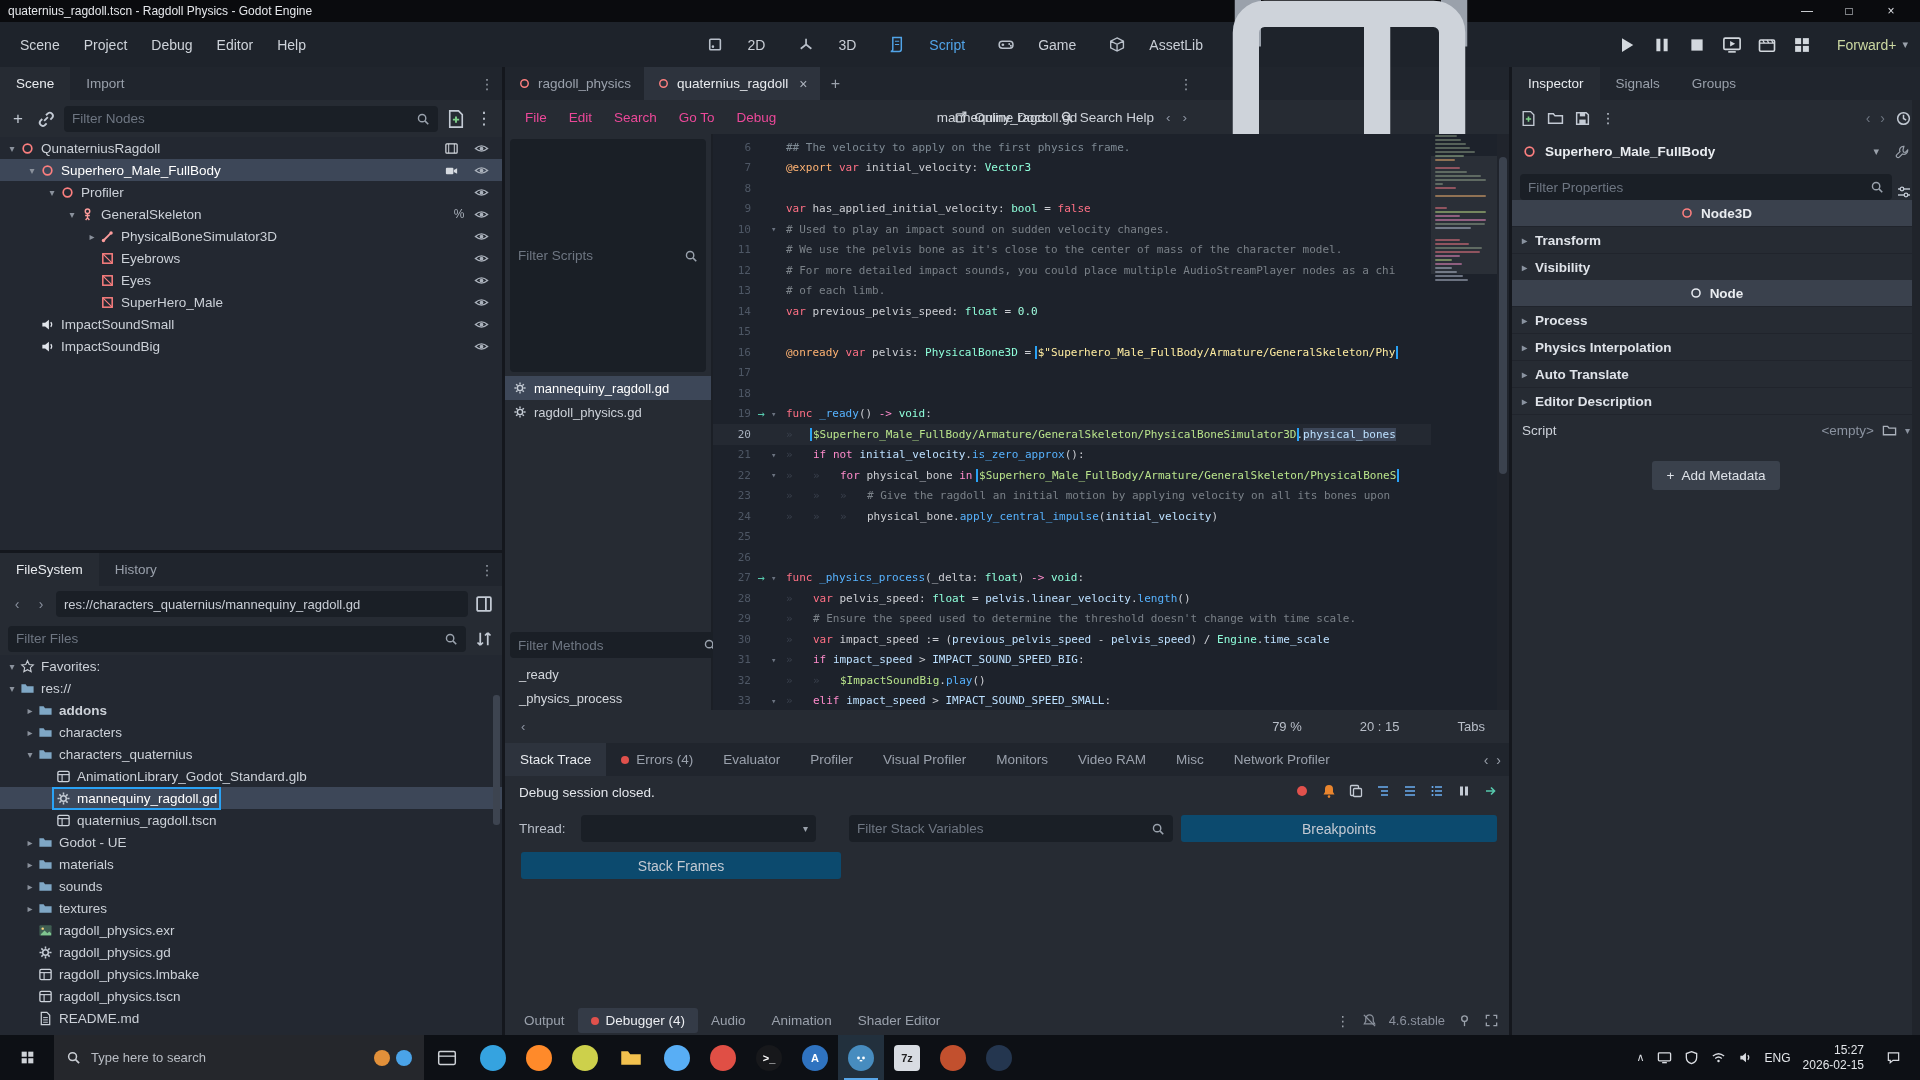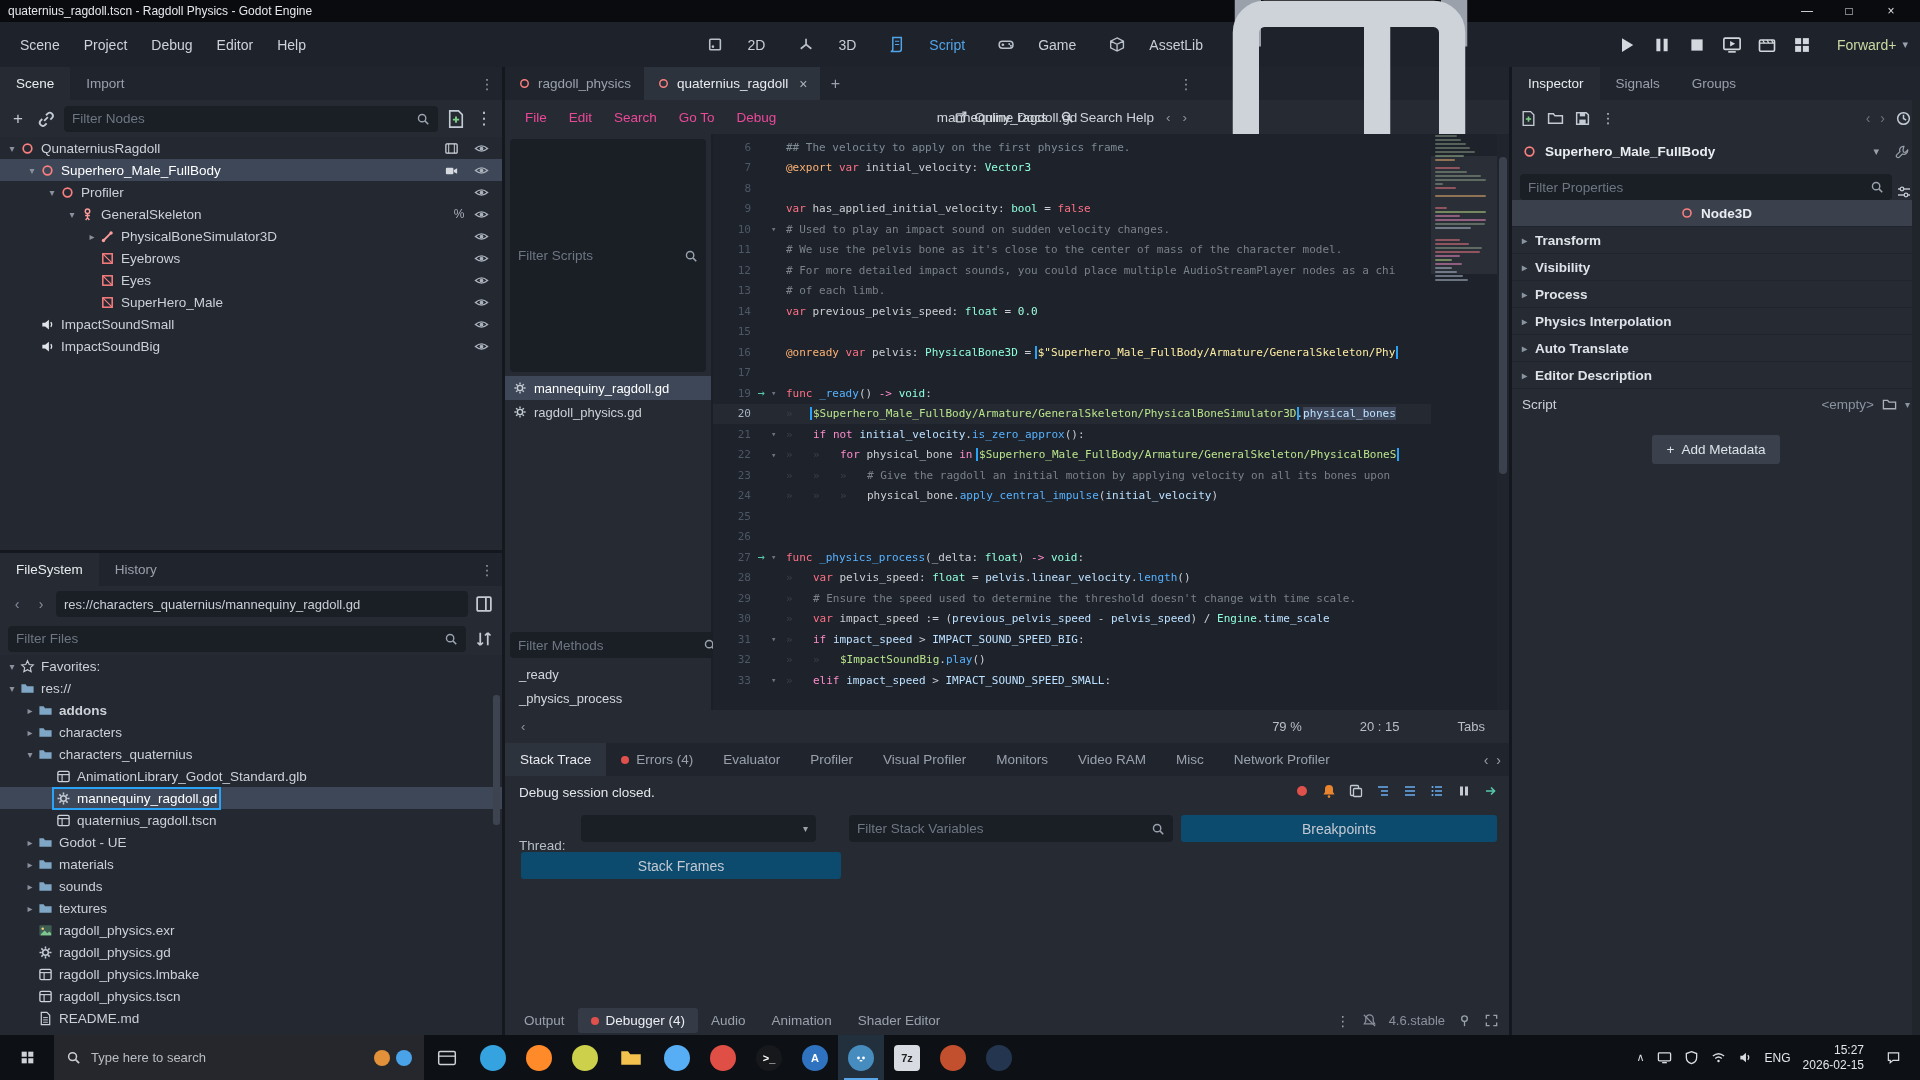--- a/index.html
+++ b/index.html
@@ -956,20 +956,21 @@
             <div class="cl"><span class="ln">8</span><span class="lic"></span><span class="lfold"></span><span class="lbody"></span></div>
             <div class="cl"><span class="ln">9</span><span class="lic"></span><span class="lfold"></span><span class="lbody"><span class="tk-kw">var</span><span class="tk-tx"> has_applied_initial_velocity: </span><span class="tk-ty">bool</span><span class="tk-tx"> = </span><span class="tk-kw">false</span></span></div>
             <div class="cl"><span class="ln">10</span><span class="lic"></span><span class="lfold">▾</span><span class="lbody"><span class="tk-cm"># Used to play an impact sound on sudden velocity changes.</span></span></div>
             <div class="cl"><span class="ln">11</span><span class="lic"></span><span class="lfold"></span><span class="lbody"><span class="tk-cm"># We use the pelvis bone as it's close to the center of mass of the character model.</span></span></div>
             <div class="cl"><span class="ln">12</span><span class="lic"></span><span class="lfold"></span><span class="lbody"><span class="tk-cm"># For more detailed impact sounds, you could place multiple AudioStreamPlayer nodes as a chi</span></span></div>
             <div class="cl"><span class="ln">13</span><span class="lic"></span><span class="lfold"></span><span class="lbody"><span class="tk-cm"># of each limb.</span></span></div>
             <div class="cl"><span class="ln">14</span><span class="lic"></span><span class="lfold"></span><span class="lbody"><span class="tk-kw">var</span><span class="tk-tx"> previous_pelvis_speed: </span><span class="tk-ty">float</span><span class="tk-tx"> = </span><span class="tk-nu">0.0</span></span></div>
             <div class="cl"><span class="ln">15</span><span class="lic"></span><span class="lfold"></span><span class="lbody"></span></div>
             <div class="cl"><span class="ln">16</span><span class="lic"></span><span class="lfold"></span><span class="lbody"><span class="tk-an">@onready</span><span class="tk-tx"> </span><span class="tk-kw">var</span><span class="tk-tx"> pelvis: </span><span class="tk-ty">PhysicalBone3D</span><span class="tk-tx"> = </span><span class="tk-st tkbox">$"Superhero_Male_FullBody/Armature/GeneralSkeleton/Phy</span></span></div>
             <div class="cl"><span class="ln">17</span><span class="lic"></span><span class="lfold"></span><span class="lbody"></span></div>
+            <div class="cl"><span class="ln">18</span><span class="lic"></span><span class="lfold"></span><span class="lbody"></span></div>
             <div class="cl"><span class="ln">19</span><span class="lic">→</span><span class="lfold">▾</span><span class="lbody"><span class="tk-kw tku">func</span><span class="tk-tx tku"> </span><span class="tk-fn tku">_ready</span><span class="tk-tx tku">() </span><span class="tk-cf tku">-&gt;</span><span class="tk-tx tku"> </span><span class="tk-ty tku">void</span><span class="tk-tx tku">:</span></span></div>
             <div class="cl cur"><span class="ln">20</span><span class="lic"></span><span class="lfold"></span><span class="lbody"><span class="tab-mark">»</span><span class="tk-np tkbox">$Superhero_Male_FullBody/Armature/GeneralSkeleton/PhysicalBoneSimulator3D</span><span class="tk-tx">.</span><span class="tk-mb tksel">physical_bones</span></span></div>
             <div class="cl"><span class="ln">21</span><span class="lic"></span><span class="lfold">▾</span><span class="lbody"><span class="tab-mark">»</span><span class="tk-cf">if</span><span class="tk-tx"> </span><span class="tk-cf">not</span><span class="tk-tx"> </span><span class="tk-mb">initial_velocity</span><span class="tk-tx">.</span><span class="tk-fn">is_zero_approx</span><span class="tk-tx">():</span></span></div>
             <div class="cl"><span class="ln">22</span><span class="lic"></span><span class="lfold">▾</span><span class="lbody"><span class="tab-mark">»</span><span class="tab-mark">»</span><span class="tk-cf">for</span><span class="tk-tx"> physical_bone </span><span class="tk-cf">in</span><span class="tk-tx"> </span><span class="tk-np tkbox">$Superhero_Male_FullBody/Armature/GeneralSkeleton/PhysicalBoneS</span></span></div>
             <div class="cl"><span class="ln">23</span><span class="lic"></span><span class="lfold"></span><span class="lbody"><span class="tab-mark">»</span><span class="tab-mark">»</span><span class="tab-mark">»</span><span class="tk-cm"># Give the ragdoll an initial motion by applying velocity on all its bones upon</span></span></div>
             <div class="cl"><span class="ln">24</span><span class="lic"></span><span class="lfold"></span><span class="lbody"><span class="tab-mark">»</span><span class="tab-mark">»</span><span class="tab-mark">»</span><span class="tk-tx">physical_bone.</span><span class="tk-fn">apply_central_impulse</span><span class="tk-tx">(</span><span class="tk-mb">initial_velocity</span><span class="tk-tx">)</span></span></div>
             <div class="cl"><span class="ln">25</span><span class="lic"></span><span class="lfold"></span><span class="lbody"></span></div>
             <div class="cl"><span class="ln">26</span><span class="lic"></span><span class="lfold"></span><span class="lbody"></span></div>
             <div class="cl"><span class="ln">27</span><span class="lic">→</span><span class="lfold">▾</span><span class="lbody"><span class="tk-kw">func</span><span class="tk-tx"> </span><span class="tk-fn">_physics_process</span><span class="tk-tx">(_delta: </span><span class="tk-ty">float</span><span class="tk-tx">) </span><span class="tk-cf">-&gt;</span><span class="tk-tx"> </span><span class="tk-ty">void</span><span class="tk-tx">:</span></span></div>
             <div class="cl"><span class="ln">28</span><span class="lic"></span><span class="lfold"></span><span class="lbody"><span class="tab-mark">»</span><span class="tk-kw">var</span><span class="tk-tx"> pelvis_speed: </span><span class="tk-ty">float</span><span class="tk-tx"> = </span><span class="tk-mb">pelvis</span><span class="tk-tx">.</span><span class="tk-mb">linear_velocity</span><span class="tk-tx">.</span><span class="tk-fn">length</span><span class="tk-tx">()</span></span></div>
@@ -1184,21 +1185,21 @@
               <rect x="4" y="3.5" width="3" height="9" fill="currentColor"></rect>
               <rect x="9" y="3.5" width="3" height="9" fill="currentColor"></rect>
             </svg>
           </span>
           <span class="icon i-teal">
             <svg viewBox="0 0 16 16">
               <path d="M3 8 h8 M8 4.5 L11.5 8 L8 11.5" fill="none" stroke="currentColor" stroke-width="1.6"></path>
             </svg>
           </span>
         </div>
-      <div class="dbg-label" style="left:14px;top:62px">Thread:</div>
+      <div class="dbg-label" style="left:14px;top:45px">Thread:</div>
       <div class="dbg-select" style="left:76px;top:39px;width:235px">
           <span class="chev">▾</span>
         </div>
       <div class="dbg-search" style="left:344px;top:39px;width:324px">
         <div class="search-box" style="height:27px">
           <input placeholder="Filter Stack Variables" style="">
           <span class="icon">
               <svg viewBox="0 0 16 16">
                 <circle cx="7" cy="7" r="4.2" fill="none" stroke="currentColor" stroke-width="1.6"></circle>
                 <line x1="10.2" y1="10.2" x2="14" y2="14" stroke="currentColor" stroke-width="1.8"></line>
@@ -1339,20 +1340,28 @@
           <span>Node3D</span>
         </div>
         <div class="fold-row">
           <span class="arr">▸</span>
           <span>Transform</span>
         </div>
         <div class="fold-row">
           <span class="arr">▸</span>
           <span>Visibility</span>
         </div>
+        <div class="sect-header">
+          <span class="icon">
+            <svg viewBox="0 0 16 16">
+              <circle cx="8" cy="8" r="4.6" fill="none" stroke="#e4e8ee" stroke-width="1.8"></circle>
+            </svg>
+          </span>
+          <span>Node</span>
+        </div>
         <div class="fold-row">
           <span class="arr">▸</span>
           <span>Process</span>
         </div>
         <div class="fold-row">
           <span class="arr">▸</span>
           <span>Physics Interpolation</span>
         </div>
         <div class="fold-row">
           <span class="arr">▸</span>

